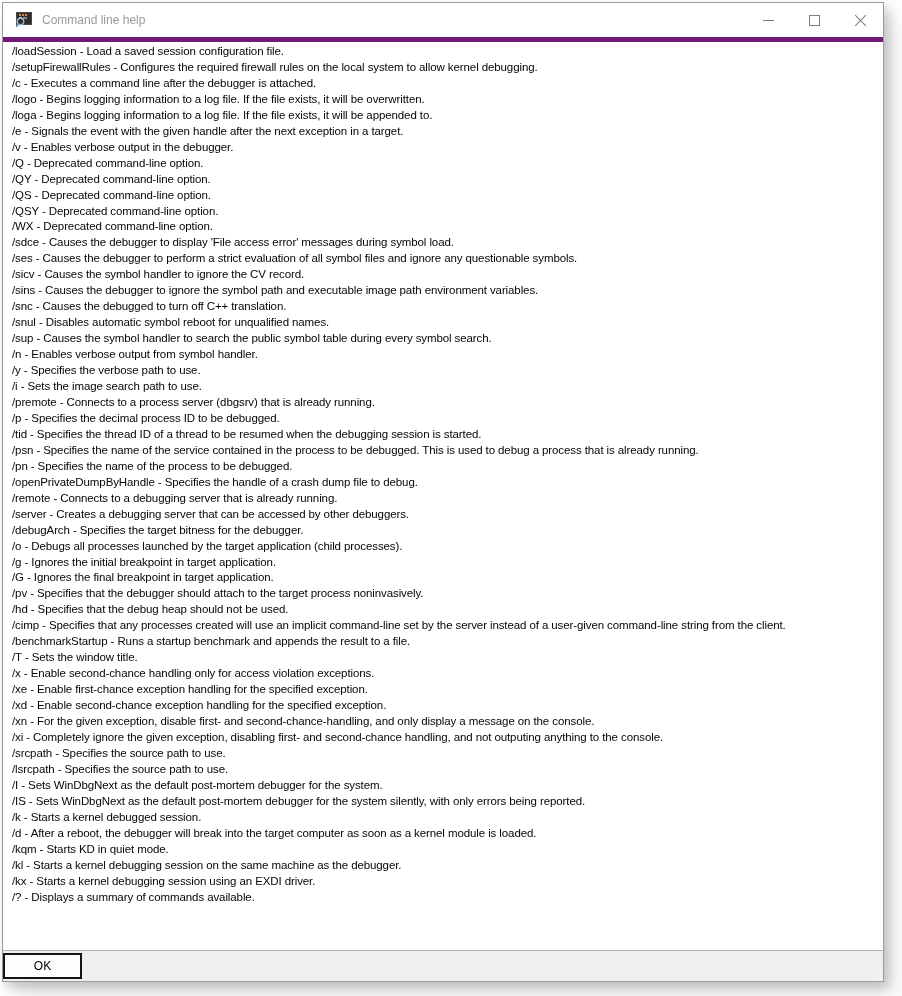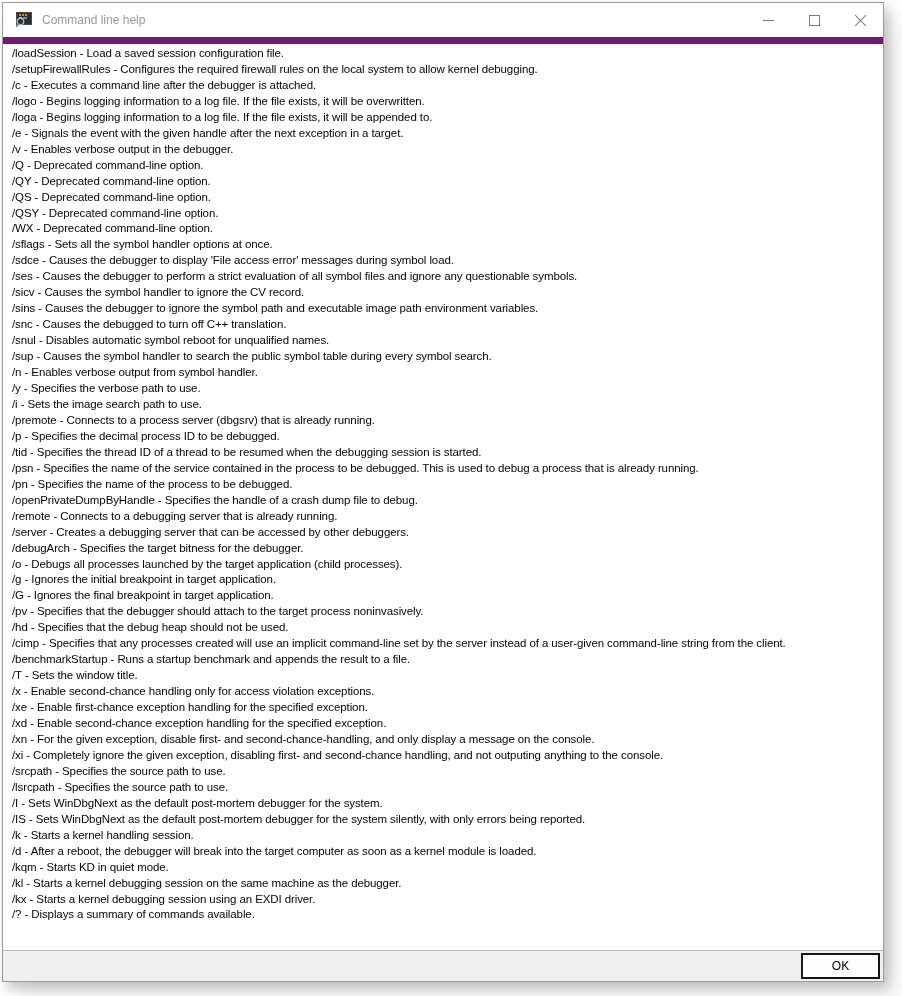--- a/index.html
+++ b/index.html
@@ -30,30 +30,30 @@
   .glyph-max { width:9px; height:9px; border:1px solid #7c7c7c; display:block; }
   .glyph-close { position:relative; width:13px; height:13px; display:block; }
   .glyph-close::before, .glyph-close::after {
     content:""; position:absolute; left:-1px; top:6px; width:15px; height:1px;
     background:#7c7c7c;
   }
   .glyph-close::before { transform:rotate(45deg); }
   .glyph-close::after  { transform:rotate(-45deg); }
   .content {
     flex:1 1 auto; background:#ffffff;
-    border-top:7px solid #701a75; border-bottom:1px solid #b2b2b2;
+    border-top:5px solid #701a75; border-bottom:1px solid #b2b2b2;
     padding:2px 2px 0 9px; overflow:hidden; box-sizing:border-box;
   }
   .help-line {
     font-size:11.5px; line-height:15.95px; color:#050505;
     white-space:nowrap; letter-spacing:-0.1px;
   }
   .footer {
     flex:0 0 30px; background:#f0f0f0; display:flex; align-items:center;
-    justify-content:flex-end; padding-right:3px; box-sizing:border-box;
+    padding-right:9px; box-sizing:border-box;
   }
   .ok-button {
     width:75px; height:22px; background:#fdfdfd; border:2px solid #151515;
     font-family:"Liberation Sans", sans-serif; font-size:12px; color:#000;
     display:flex; align-items:center; justify-content:center; padding:0;
     box-sizing:content-box; cursor:default;
   }
 </style>
 </head>
 <body>
@@ -91,21 +91,20 @@
       <div class="help-line">/c - Executes a command line after the debugger is attached.</div>
       <div class="help-line">/logo - Begins logging information to a log file. If the file exists, it will be overwritten.</div>
       <div class="help-line">/loga - Begins logging information to a log file. If the file exists, it will be appended to.</div>
       <div class="help-line">/e - Signals the event with the given handle after the next exception in a target.</div>
       <div class="help-line">/v - Enables verbose output in the debugger.</div>
       <div class="help-line">/Q - Deprecated command-line option.</div>
       <div class="help-line">/QY - Deprecated command-line option.</div>
       <div class="help-line">/QS - Deprecated command-line option.</div>
       <div class="help-line">/QSY - Deprecated command-line option.</div>
       <div class="help-line">/WX - Deprecated command-line option.</div>
-      <div class="help-line">/sflags - Sets all the symbol handler options at once.</div>
       <div class="help-line">/sdce - Causes the debugger to display 'File access error' messages during symbol load.</div>
       <div class="help-line">/ses - Causes the debugger to perform a strict evaluation of all symbol files and ignore any questionable symbols.</div>
       <div class="help-line">/sicv - Causes the symbol handler to ignore the CV record.</div>
       <div class="help-line">/sins - Causes the debugger to ignore the symbol path and executable image path environment variables.</div>
       <div class="help-line">/snc - Causes the debugged to turn off C++ translation.</div>
       <div class="help-line">/snul - Disables automatic symbol reboot for unqualified names.</div>
       <div class="help-line">/sup - Causes the symbol handler to search the public symbol table during every symbol search.</div>
       <div class="help-line">/n - Enables verbose output from symbol handler.</div>
       <div class="help-line">/y - Specifies the verbose path to use.</div>
       <div class="help-line">/i - Sets the image search path to use.</div>
@@ -128,21 +127,21 @@
       <div class="help-line">/T - Sets the window title.</div>
       <div class="help-line">/x - Enable second-chance handling only for access violation exceptions.</div>
       <div class="help-line">/xe - Enable first-chance exception handling for the specified exception.</div>
       <div class="help-line">/xd - Enable second-chance exception handling for the specified exception.</div>
       <div class="help-line">/xn - For the given exception, disable first- and second-chance-handling, and only display a message on the console.</div>
       <div class="help-line">/xi - Completely ignore the given exception, disabling first- and second-chance handling, and not outputing anything to the console.</div>
       <div class="help-line">/srcpath - Specifies the source path to use.</div>
       <div class="help-line">/lsrcpath - Specifies the source path to use.</div>
       <div class="help-line">/I - Sets WinDbgNext as the default post-mortem debugger for the system.</div>
       <div class="help-line">/IS - Sets WinDbgNext as the default post-mortem debugger for the system silently, with only errors being reported.</div>
-      <div class="help-line">/k - Starts a kernel handling session.</div>
+      <div class="help-line">/k - Starts a kernel debugged session.</div>
       <div class="help-line">/d - After a reboot, the debugger will break into the target computer as soon as a kernel module is loaded.</div>
       <div class="help-line">/kqm - Starts KD in quiet mode.</div>
       <div class="help-line">/kl - Starts a kernel debugging session on the same machine as the debugger.</div>
       <div class="help-line">/kx - Starts a kernel debugging session using an EXDI driver.</div>
       <div class="help-line">/? - Displays a summary of commands available.</div>
     </div>
 
   <div class="footer">
     <button class="ok-button">OK</button>
   </div>

